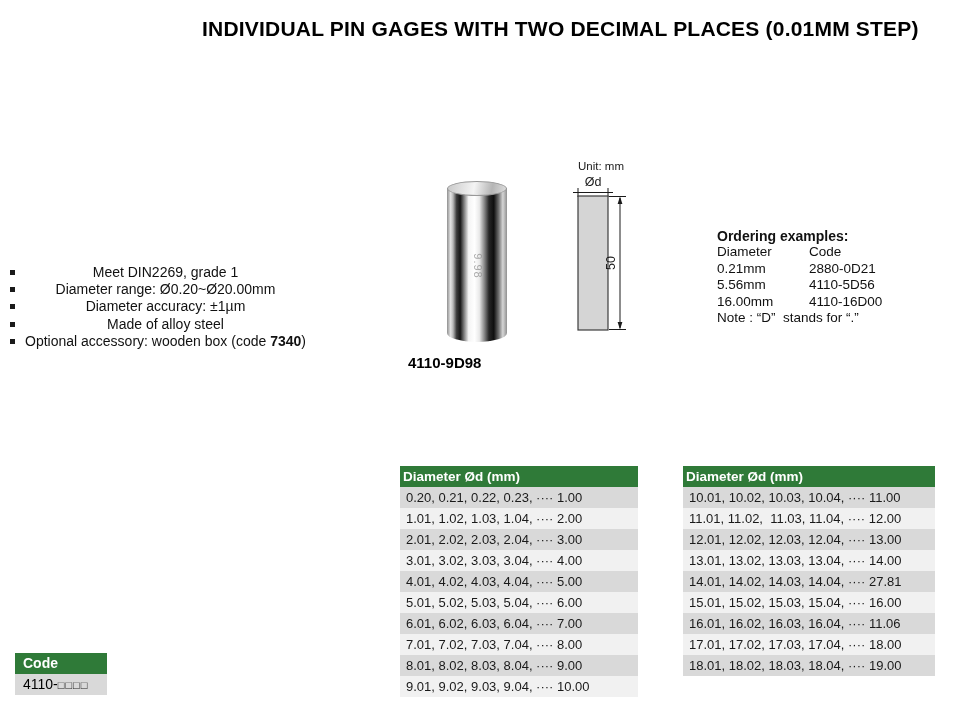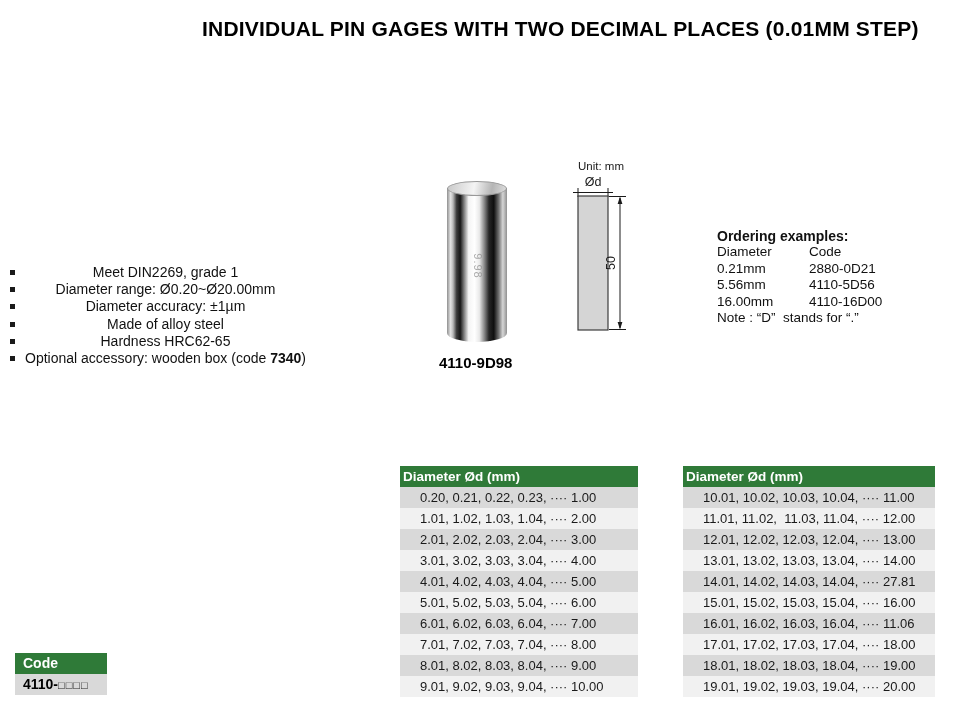--- a/index.html
+++ b/index.html
@@ -35,70 +35,69 @@
   }
   .pin-top{
     position:absolute;left:0;top:0;width:60px;height:15px;border-radius:50%;
     background:linear-gradient(100deg,#c9c9c9,#f4f4f4 45%,#b5b5b5 75%,#dedede);
     border:1px solid #999;box-sizing:border-box;
   }
   .engrave{
     position:absolute;left:18px;top:72px;transform:rotate(90deg);
     font-size:11px;color:#8f8f8f;opacity:.75;letter-spacing:1px;
   }
-  .pin-label{left:439px;top:354px;width:110px;font-size:15px;font-weight:bold;color:#000;}
+  .pin-label{left:408px;top:354px;width:110px;font-size:15px;font-weight:bold;color:#000;}
 
   
   .dim-drawing{left:566px;top:152px;}
   .dim-drawing text{font-family:"Liberation Sans",sans-serif;fill:#1a1a1a;}
 
   
   .ordering{left:717px;top:228px;font-size:13.5px;line-height:16.4px;}
   .ord-title{font-weight:bold;font-size:14px;}
   .ord-col1{display:inline-block;width:92px;}
   .ord-note{white-space:pre;}
 
   
   .table{top:466px;}
   .table-left{left:400px;width:238px;}
   .table-right{left:683px;width:252px;}
   .t-header{
     height:21px;line-height:21px;padding-left:3px;
     background:#2f7a38;color:#ffffff;font-weight:bold;font-size:13.5px;
   }
   .t-row{
-    height:21px;line-height:21px;padding-left:20px;
+    height:21px;line-height:21px;padding-left:6px;
     font-size:13px;color:#1a1a1a;white-space:pre;
   }
   .table > div:nth-child(even){background:#d9d9d9;}
   .table > div:nth-child(odd):not(.t-header){background:#f1f1f1;}
 
   
   .code-box{left:15px;top:653px;width:92px;}
   .code-box .t-header{padding-left:8px;font-size:14px;}
   .code-value{
     height:21px;line-height:21px;padding-left:8px;background:#d9d9d9;
     font-size:14px;color:#000;
   }
-  .code-value b{font-weight:bold;}
+  .code-value b{font-weight:normal;}
   .code-value .boxes{font-size:11px;letter-spacing:1px;color:#222;}
 </style>
 </head>
 <body>
 
 <div>
 
   <h1 class="abs title">INDIVIDUAL PIN GAGES WITH TWO DECIMAL PLACES (0.01MM STEP)</h1>
 
   <ul class="abs features">
     <li><span>Meet DIN2269, grade 1</span><b></b><span></span></li>
     <li><span>Diameter range: Ø0.20~Ø20.00mm</span><b></b><span></span></li>
     <li><span>Diameter accuracy: ±1µm</span><b></b><span></span></li>
     <li><span>Made of alloy steel</span><b></b><span></span></li>
-    <li><span>Hardness HRC62-65</span><b></b><span></span></li>
     <li><span>Optional accessory: wooden box (code </span><b>7340</b><span>)</span></li>
   </ul>
 
   <div class="abs pin-figure">
     <div class="pin-body">
       <span class="engrave">9.98</span>
     </div>
     <div class="pin-top"></div>
   </div>
   <div class="abs pin-label">4110-9D98</div>
@@ -156,21 +155,20 @@
     <div class="t-header">Diameter Ød (mm)</div>
     <div class="t-row">10.01, 10.02, 10.03, 10.04, ···· 11.00</div>
     <div class="t-row">11.01, 11.02,  11.03, 11.04, ···· 12.00</div>
     <div class="t-row">12.01, 12.02, 12.03, 12.04, ···· 13.00</div>
     <div class="t-row">13.01, 13.02, 13.03, 13.04, ···· 14.00</div>
     <div class="t-row">14.01, 14.02, 14.03, 14.04, ···· 27.81</div>
     <div class="t-row">15.01, 15.02, 15.03, 15.04, ···· 16.00</div>
     <div class="t-row">16.01, 16.02, 16.03, 16.04, ···· 11.06</div>
     <div class="t-row">17.01, 17.02, 17.03, 17.04, ···· 18.00</div>
     <div class="t-row">18.01, 18.02, 18.03, 18.04, ···· 19.00</div>
-    <div class="t-row">19.01, 19.02, 19.03, 19.04, ···· 20.00</div>
   </div>
 
   <div class="abs code-box">
     <div class="t-header">Code</div>
     <div class="code-value">
       <b>4110-</b><span class="boxes">□□□□</span>
     </div>
   </div>
 
 </div>

